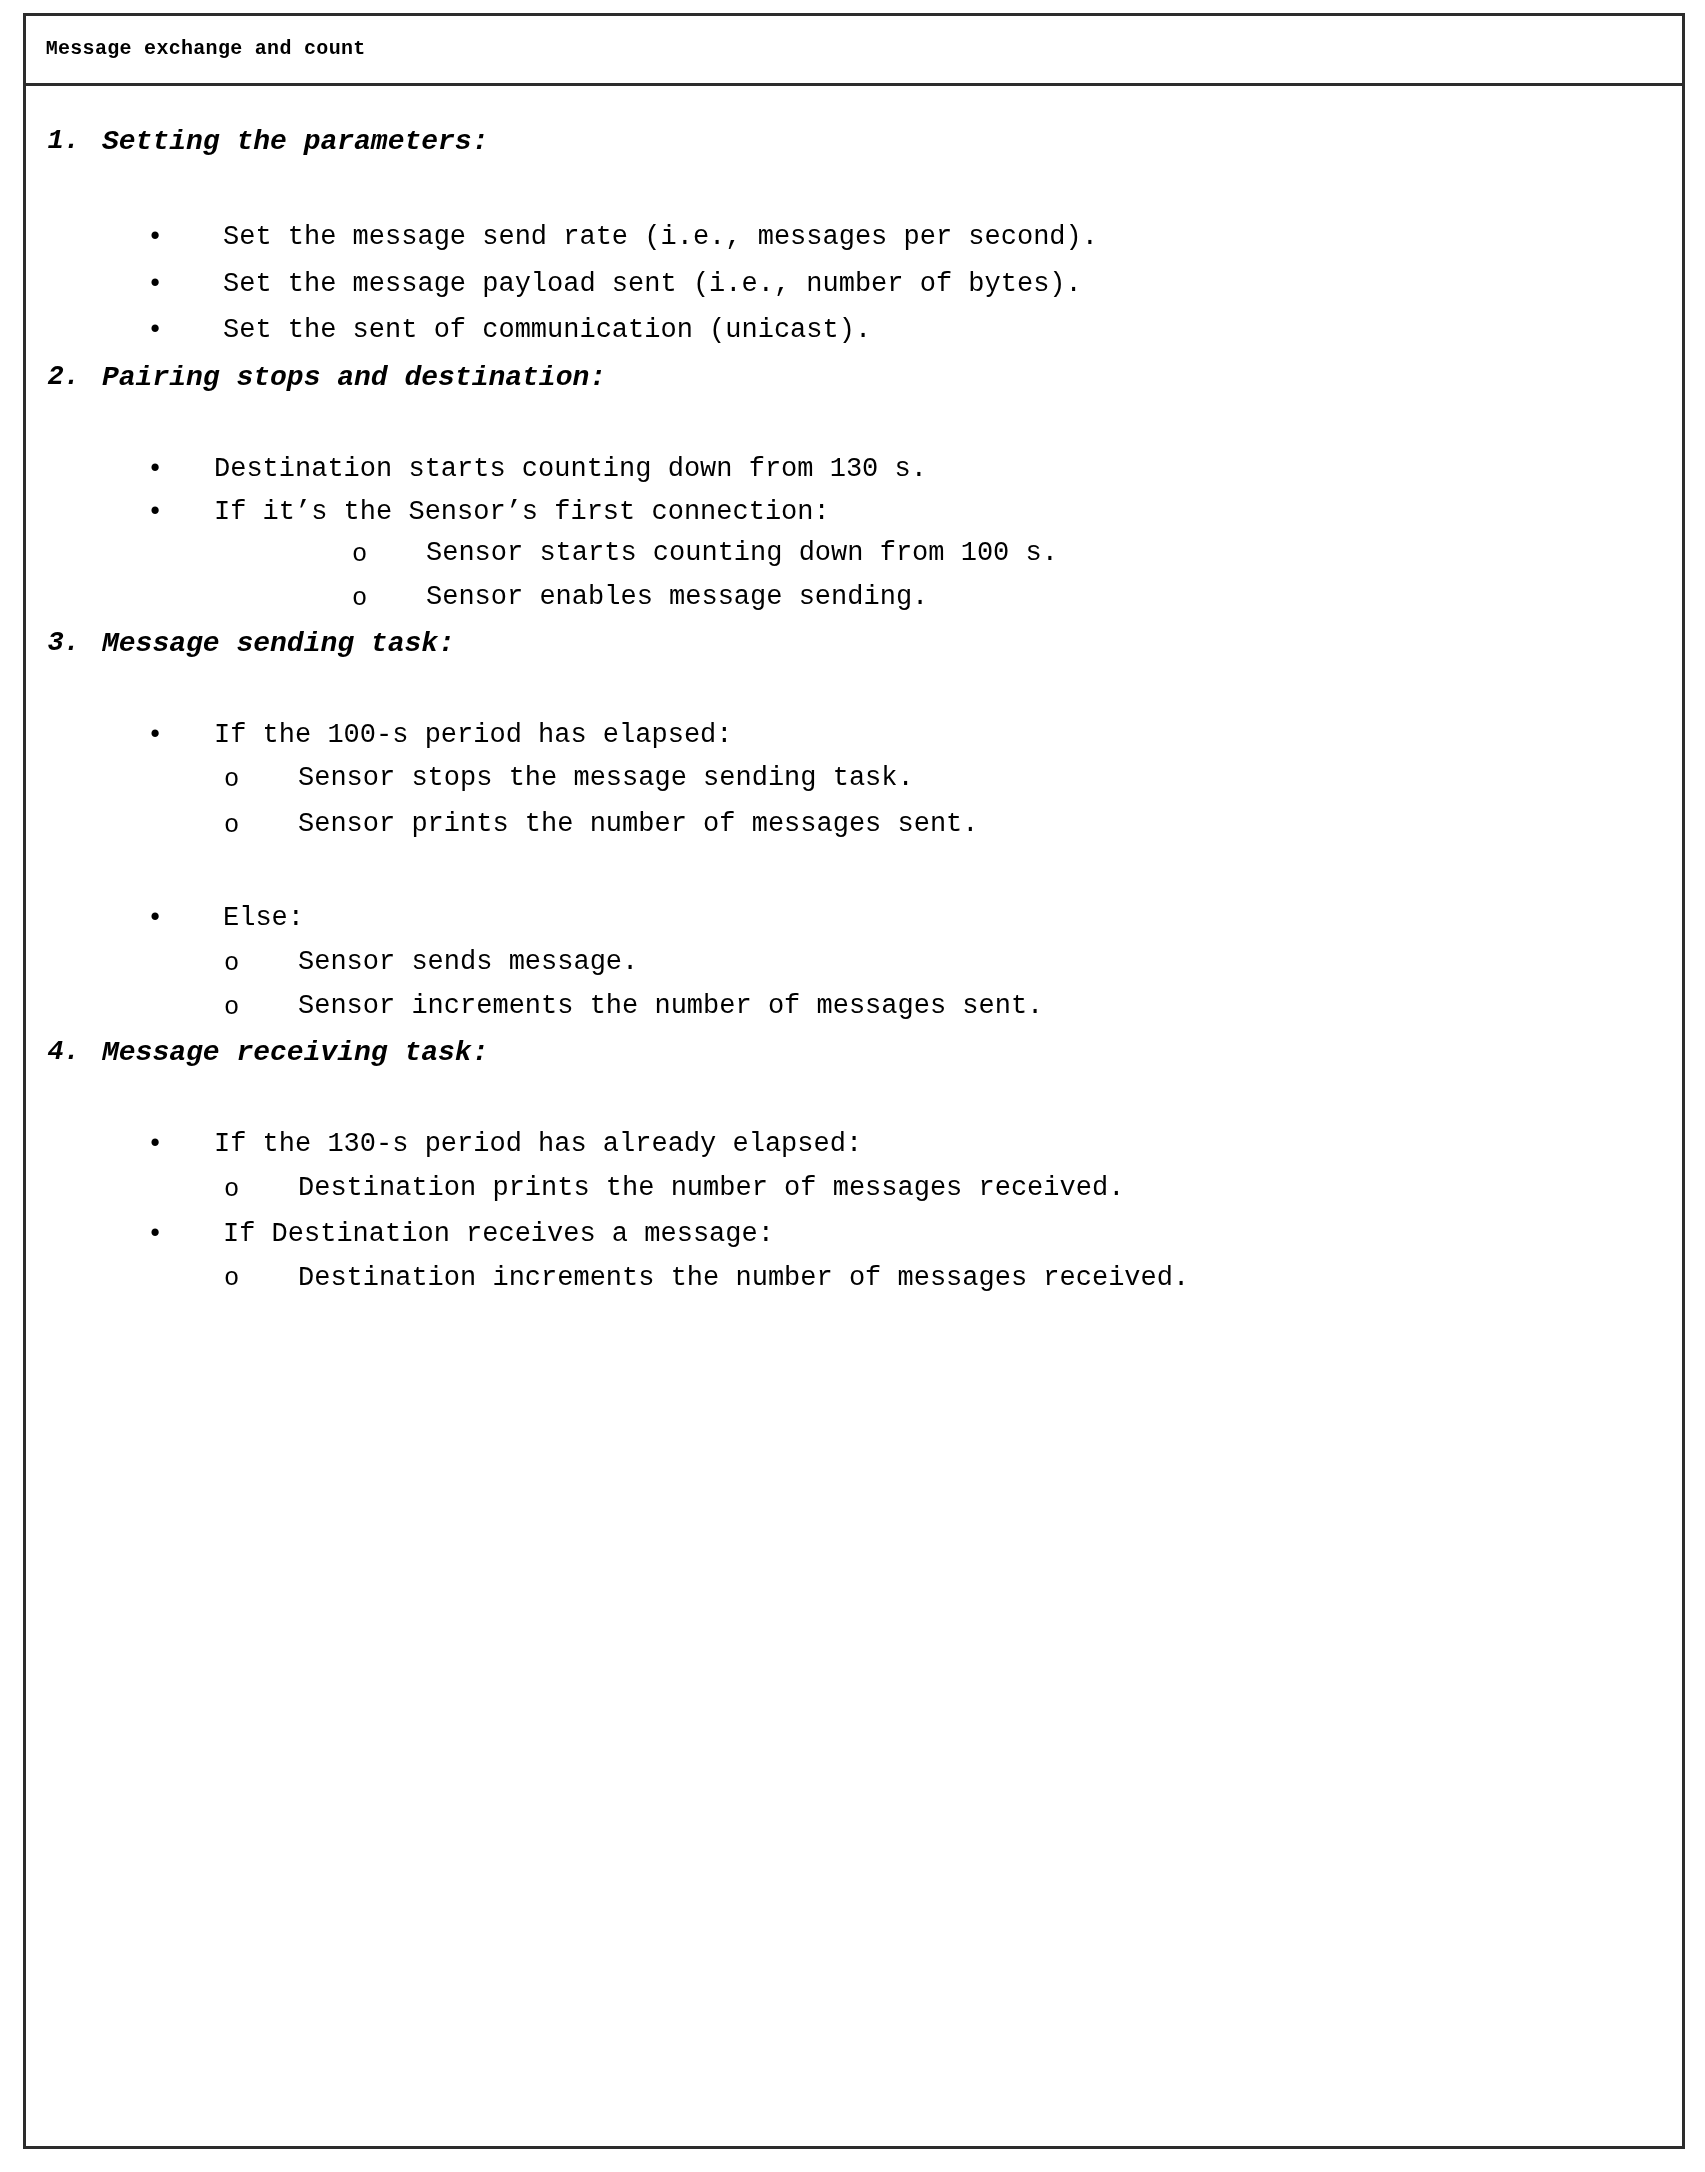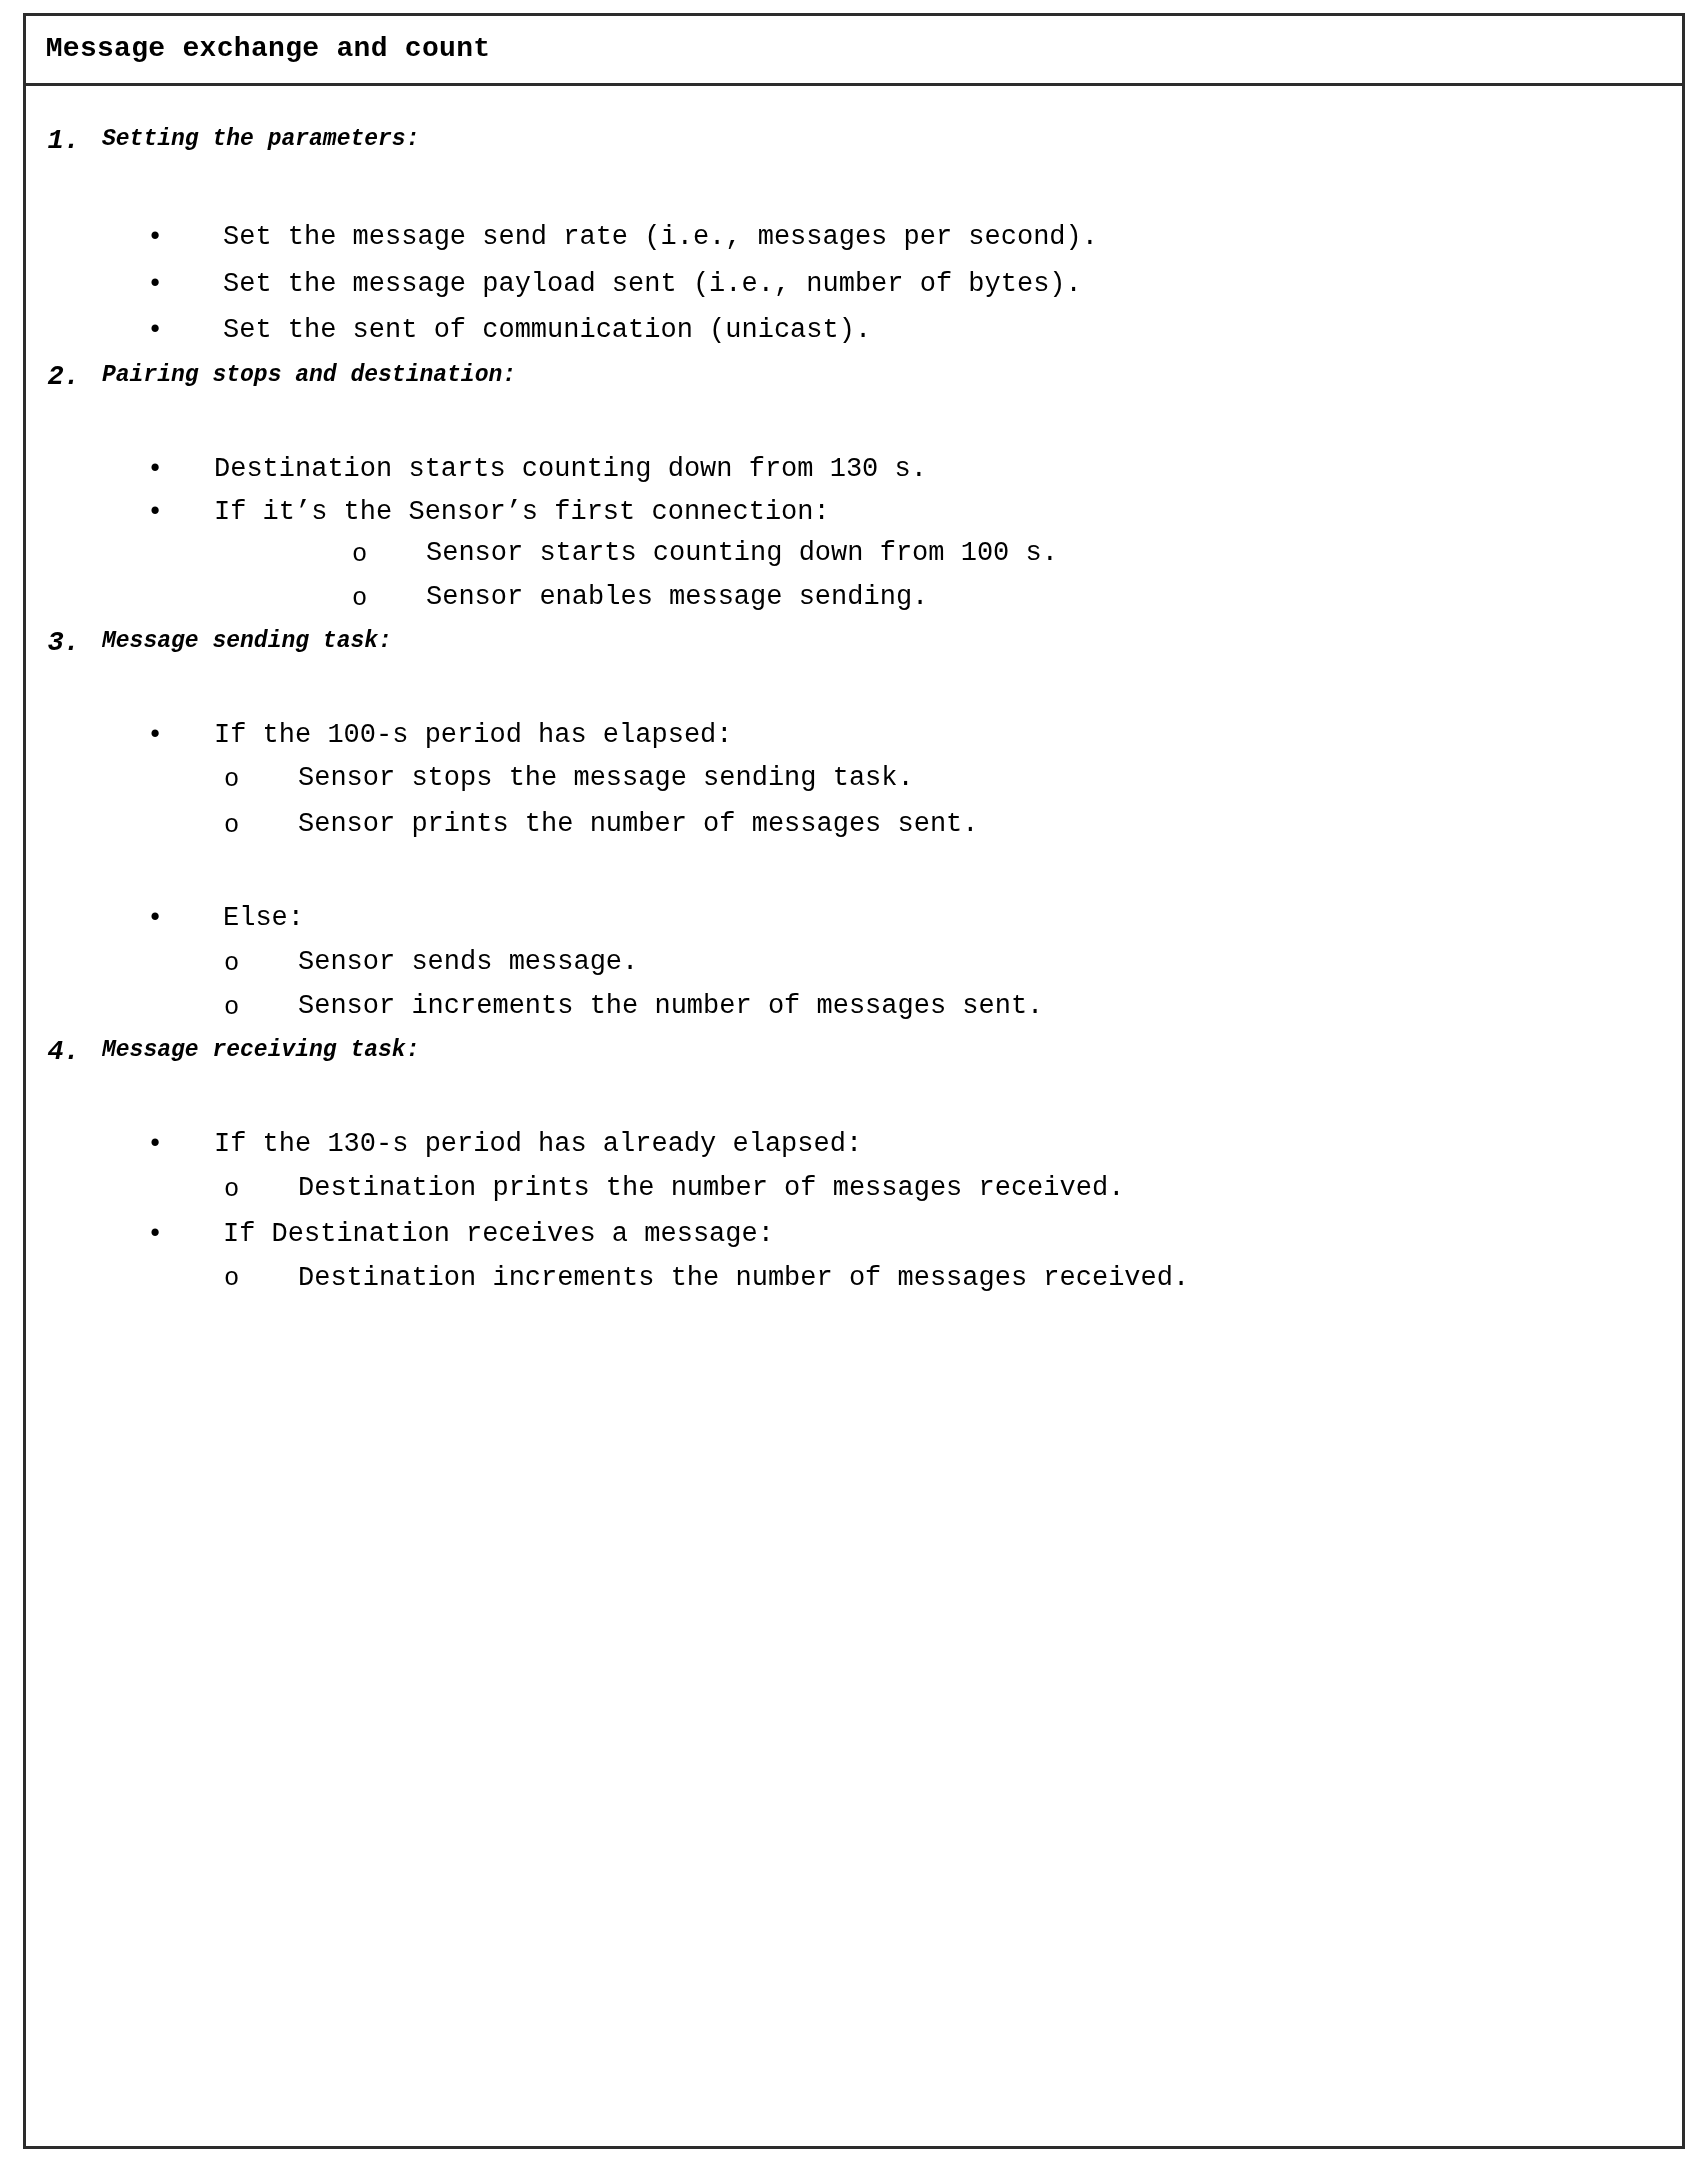--- a/index.html
+++ b/index.html
@@ -32,21 +32,21 @@
   .doc-header {
     box-sizing: border-box;
     height: 70px;
     border-bottom: 3.2px solid #2c2c2c;
     display: flex;
     align-items: center;
     padding-left: 19.7px;
     background: #ffffff;
   }
   .doc-header-title {
-    font-size: 28px;
+    font-size: 20px;
     font-weight: bold;
     letter-spacing: 0.3px;
     line-height: 1;
     white-space: nowrap;
   }
 
   
   .doc-body {
     position: relative;
     box-sizing: border-box;
@@ -59,21 +59,21 @@
   .sec-num {
     position: absolute;
     font-size: 27px;
     font-weight: bold;
     font-style: italic;
     line-height: 1;
     white-space: nowrap;
   }
   .sec-label {
     position: absolute;
-    font-size: 23px;
+    font-size: 28px;
     font-weight: bold;
     font-style: italic;
     line-height: 1;
     white-space: nowrap;
   }
 
   
   .bullet-mark {
     position: absolute;
     font-size: 27px;

